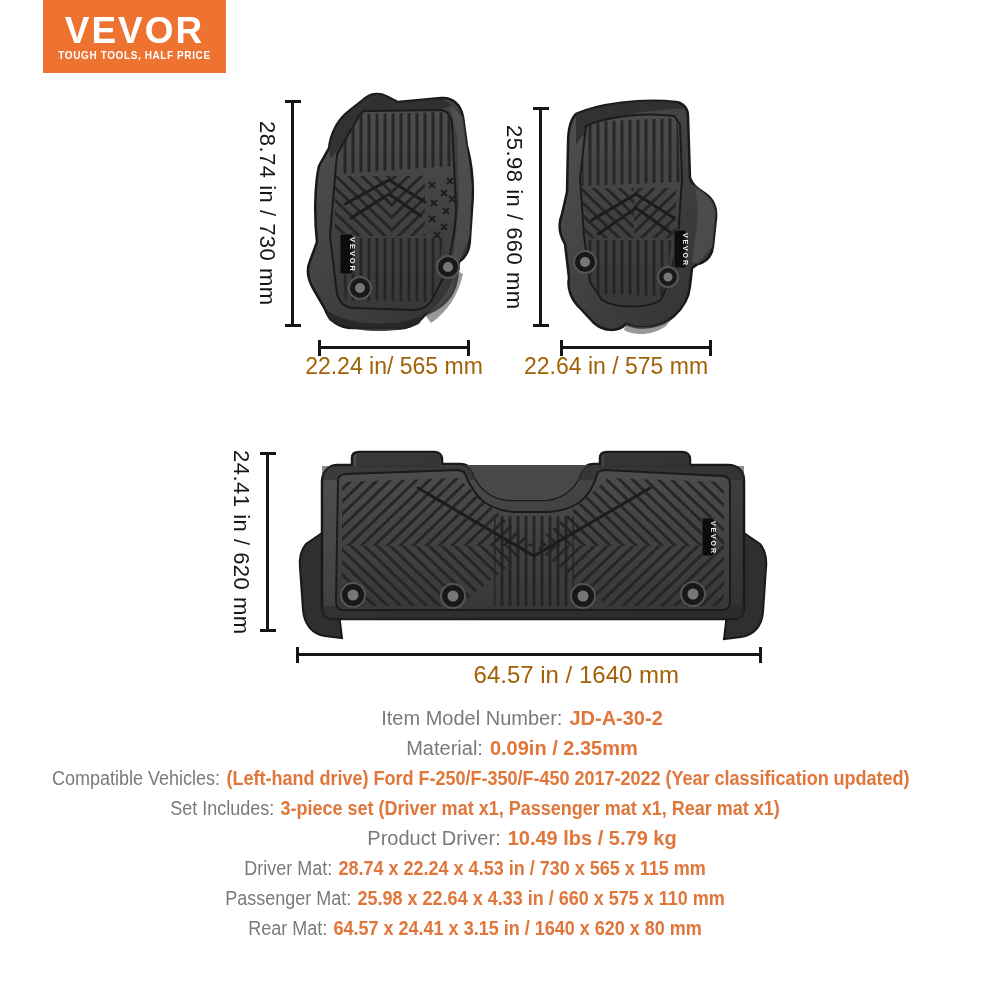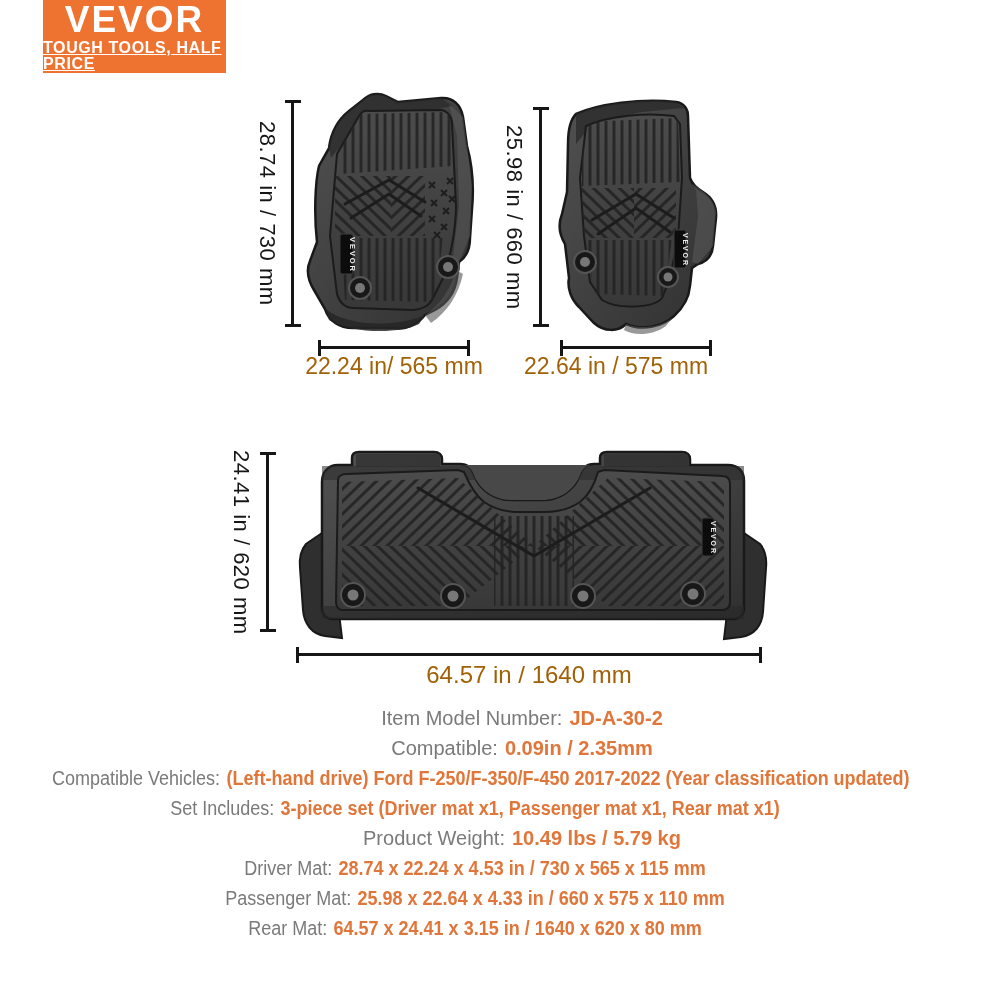--- a/index.html
+++ b/index.html
@@ -3,21 +3,21 @@
 <meta charset="utf-8">
 <style>
   html,body{margin:0;padding:0;background:#fff;}
   body{font-family:"Liberation Sans","DejaVu Sans",sans-serif;}
   .canvas{position:relative;width:1000px;height:1000px;background:#fff;overflow:hidden;}
 
   
   .logo{position:absolute;left:43px;top:0;width:183px;height:73px;background:#EE7230;
         display:flex;flex-direction:column;align-items:center;justify-content:center;gap:2px;}
   .logo-name{color:#fff;font-weight:bold;font-size:37px;letter-spacing:2px;line-height:1;}
-  .logo-tagline{color:#fff;font-weight:bold;font-size:16px;letter-spacing:.6px;line-height:1;text-decoration:underline;}
+  .logo-tagline{color:#fff;font-weight:bold;font-size:10px;letter-spacing:.6px;line-height:1;}
 
   
   .dim-v{position:absolute;width:3px;background:#161616;}
   .dim-v::before,.dim-v::after{content:"";position:absolute;left:-6.5px;width:16px;height:3px;background:#161616;}
   .dim-v::before{top:0;} .dim-v::after{bottom:0;}
   .dim-h{position:absolute;height:3px;background:#161616;}
   .dim-h::before,.dim-h::after{content:"";position:absolute;top:-6.5px;width:3px;height:16px;background:#161616;}
   .dim-h::before{left:0;} .dim-h::after{right:0;}
 
   .dim-vlabel{position:absolute;writing-mode:vertical-rl;text-orientation:mixed;
@@ -184,37 +184,37 @@
       <circle cx="395" cy="156" r="5.5" fill="#777"></circle>
     </g>
     <g>
       <rect x="404" y="80" width="12" height="38" rx="2" fill="#0c0c0c" stroke="#3c3c3c"></rect>
       <text transform="translate(413,83) rotate(90)" font-size="7" font-weight="bold" fill="#eee" font-family="Liberation Sans, sans-serif" textLength="32">VEVOR</text>
     </g>
   </svg>
   <div class="dim-v" style="left:266px;top:452px;height:180px;"></div>
   <div class="dim-vlabel" style="left:224px;top:450px;width:34px;height:185px;">24.41 in / 620 mm</div>
   <div class="dim-h" style="left:296px;top:653px;width:466px;"></div>
-  <div class="dim-hlabel big" style="left:379px;top:661px;width:300px;">64.57 in / 1640 mm</div>
+  <div class="dim-hlabel big" style="left:379px;top:661px;width:300px;text-align:right;">64.57 in / 1640 mm</div>
 
   <section class="specs">
     <div class="spec-row">
       <span class="spec-label">Item Model Number:</span><span class="spec-value">JD-A-30-2</span>
     </div>
     <div class="spec-row">
-      <span class="spec-label">Compatible:</span><span class="spec-value">0.09in / 2.35mm</span>
+      <span class="spec-label">Material:</span><span class="spec-value">0.09in / 2.35mm</span>
     </div>
     <div class="spec-row cond">
       <span class="spec-label">Compatible Vehicles:</span><span class="spec-value">(Left-hand drive) Ford F-250/F-350/F-450 2017-2022 (Year classification updated)</span>
     </div>
     <div class="spec-row cond">
       <span class="spec-label">Set Includes:</span><span class="spec-value">3-piece set (Driver mat x1, Passenger mat x1, Rear mat x1)</span>
     </div>
     <div class="spec-row">
-      <span class="spec-label">Product Weight:</span><span class="spec-value">10.49 lbs / 5.79 kg</span>
+      <span class="spec-label">Product Driver:</span><span class="spec-value">10.49 lbs / 5.79 kg</span>
     </div>
     <div class="spec-row cond">
       <span class="spec-label">Driver Mat:</span><span class="spec-value">28.74 x 22.24 x 4.53 in / 730 x 565 x 115 mm</span>
     </div>
     <div class="spec-row cond">
       <span class="spec-label">Passenger Mat:</span><span class="spec-value">25.98 x 22.64 x 4.33 in / 660 x 575 x 110 mm</span>
     </div>
     <div class="spec-row cond">
       <span class="spec-label">Rear Mat:</span><span class="spec-value">64.57 x 24.41 x 3.15 in / 1640 x 620 x 80 mm</span>
     </div>

